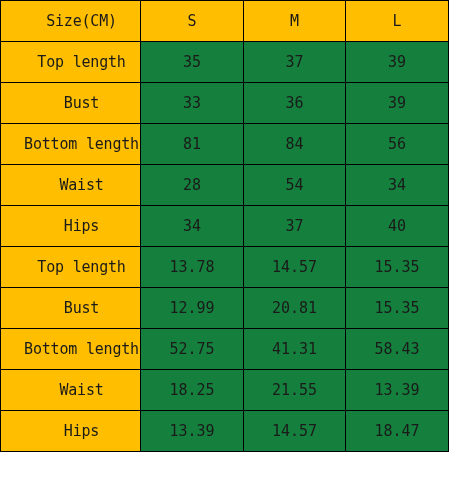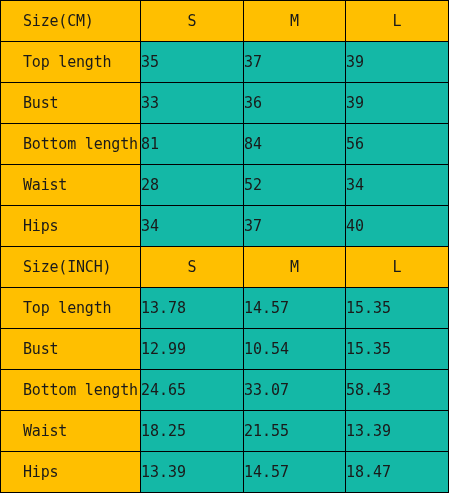--- a/index.html
+++ b/index.html
@@ -39,34 +39,35 @@
     font-size: 15px;
     line-height: 40px;
     color: #1a1a1a;
     font-family: "DejaVu Sans Mono", "Liberation Mono", monospace;
     white-space: nowrap;
     overflow: hidden;
   }
   
   table.size-table td.label-cell {
     background: #ffbf00;
-    text-align: left;
+    text-align: center;
     padding-left: 22px;
     letter-spacing: -0.2px;
   }
   
   table.size-table tr.header-row td {
     background: #ffbf00;
   }
   table.size-table tr.header-row td.size-col {
     text-align: center;
   }
   
   table.size-table td.value-cell {
-    background: #14b8a6;
+    background: #15803d;
+    text-align: center;
   }
 </style>
 </head>
 <body>
 
 <div id="size-chart-wrap">
   <table class="size-table">
     <colgroup>
       <col class="c-label">
       <col class="c-s">
@@ -95,51 +96,45 @@
         </tr>
         <tr>
           <td class="label-cell">Bottom length</td>
           <td class="value-cell">81</td>
           <td class="value-cell">84</td>
           <td class="value-cell">56</td>
         </tr>
         <tr>
           <td class="label-cell">Waist</td>
           <td class="value-cell">28</td>
-          <td class="value-cell">52</td>
+          <td class="value-cell">54</td>
           <td class="value-cell">34</td>
         </tr>
         <tr>
           <td class="label-cell">Hips</td>
           <td class="value-cell">34</td>
           <td class="value-cell">37</td>
           <td class="value-cell">40</td>
-        </tr>
-        <tr class="header-row">
-          <td class="label-cell">Size(INCH)</td>
-          <td class="size-col">S</td>
-          <td class="size-col">M</td>
-          <td class="size-col">L</td>
         </tr>
         <tr>
           <td class="label-cell">Top length</td>
           <td class="value-cell">13.78</td>
           <td class="value-cell">14.57</td>
           <td class="value-cell">15.35</td>
         </tr>
         <tr>
           <td class="label-cell">Bust</td>
           <td class="value-cell">12.99</td>
-          <td class="value-cell">10.54</td>
+          <td class="value-cell">20.81</td>
           <td class="value-cell">15.35</td>
         </tr>
         <tr>
           <td class="label-cell">Bottom length</td>
-          <td class="value-cell">24.65</td>
-          <td class="value-cell">33.07</td>
+          <td class="value-cell">52.75</td>
+          <td class="value-cell">41.31</td>
           <td class="value-cell">58.43</td>
         </tr>
         <tr>
           <td class="label-cell">Waist</td>
           <td class="value-cell">18.25</td>
           <td class="value-cell">21.55</td>
           <td class="value-cell">13.39</td>
         </tr>
         <tr>
           <td class="label-cell">Hips</td>

